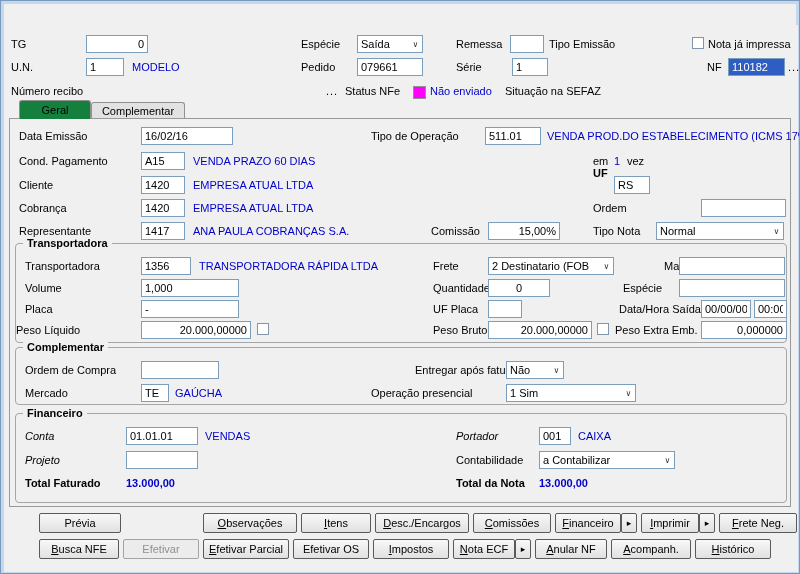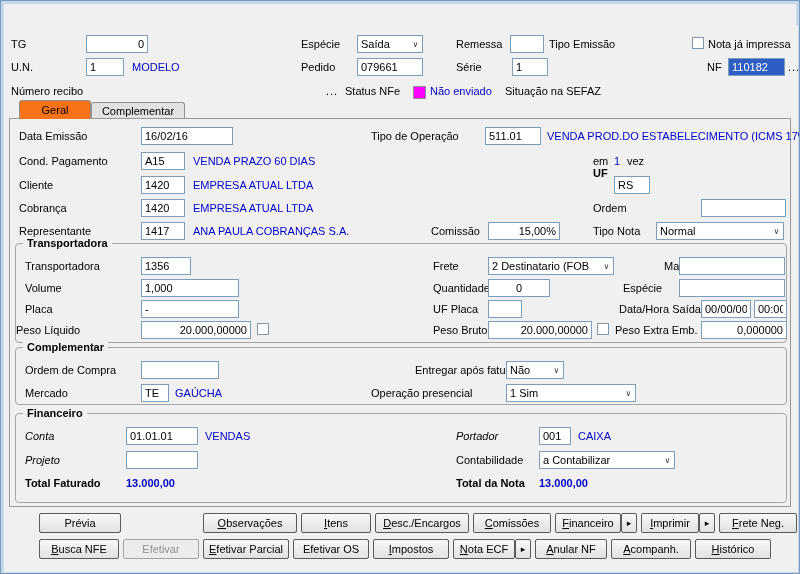--- a/index.html
+++ b/index.html
@@ -43,21 +43,21 @@
   .cb { position:absolute; width:12px; height:12px; background:#fff;
     border:1px solid #8296AA; box-sizing:border-box; z-index:2; cursor:pointer; }
   .dots { position:absolute; font-size:11px; color:#000; cursor:pointer; z-index:2; letter-spacing:1px; }
   .magenta { position:absolute; width:11px; height:11px; background:#FF00FF;
     border:1px solid #909090; z-index:2; }
 
   
   .tab { position:absolute; box-sizing:border-box; border:1px solid #919191; border-bottom:none;
     border-radius:3px 3px 0 0; font-size:11px; display:flex; align-items:center;
     justify-content:center; cursor:pointer; }
-  .tab.active { top:99px; height:19px; background:#f97316; z-index:4; }
+  .tab.active { top:99px; height:19px; background:#15803d; z-index:4; }
   .tab.inactive { top:101px; height:16px; background:#E2E2E2; z-index:2; }
   .tabmsg { position:absolute; left:196px; top:103px; font-size:11px; font-weight:bold;
     color:#0000A0; white-space:nowrap; z-index:2; }
   .tabpanel { position:absolute; left:8px; top:117px; width:782px; height:389px;
     border:1px solid #999; background:#F0F0F0; box-sizing:border-box; z-index:1; }
 
   
   .grp { position:absolute; border:1px solid #A6A6A6; border-radius:4px; box-sizing:border-box; z-index:1; }
   .grp-legend { position:absolute; font-size:11px; font-weight:bold; background:#F0F0F0;
     padding:0 4px; white-space:nowrap; z-index:2; }
@@ -150,20 +150,21 @@
   <div class="combo" style="left:655px;top:221px;width:128px;">
     <span>Normal</span>
     <span class="cx">∨</span>
   </div>
 
   <div class="grp" style="left:14px;top:242px;width:772px;height:100px;"></div>
   <span class="grp-legend" style="left:22px;top:236px;">Transportadora</span>
 
   <span class="lbl" style="left:24px;top:259px;">Transportadora</span>
   <input class="inp" style="left: 140px; top: 256px; width: 50px;" value="1356">
+  <span class="bval" style="left:198px;top:259px;">TRANSPORTADORA RÁPIDA LTDA</span>
   <span class="lbl" style="left:432px;top:259px;">Frete</span>
   <div class="combo" style="left:487px;top:256px;width:126px;">
     <span>2 Destinatario (FOB</span>
     <span class="cx">∨</span>
   </div>
   <span class="lbl" style="left:622px;top:259px;padding-left:41px;">Marca</span>
   <input class="inp" style="left: 678px; top: 256px; width: 106px;" value="">
 
   <span class="lbl" style="left:24px;top:281px;">Volume</span>
   <input class="inp" style="left: 140px; top: 278px; width: 98px;" value="1,000">

